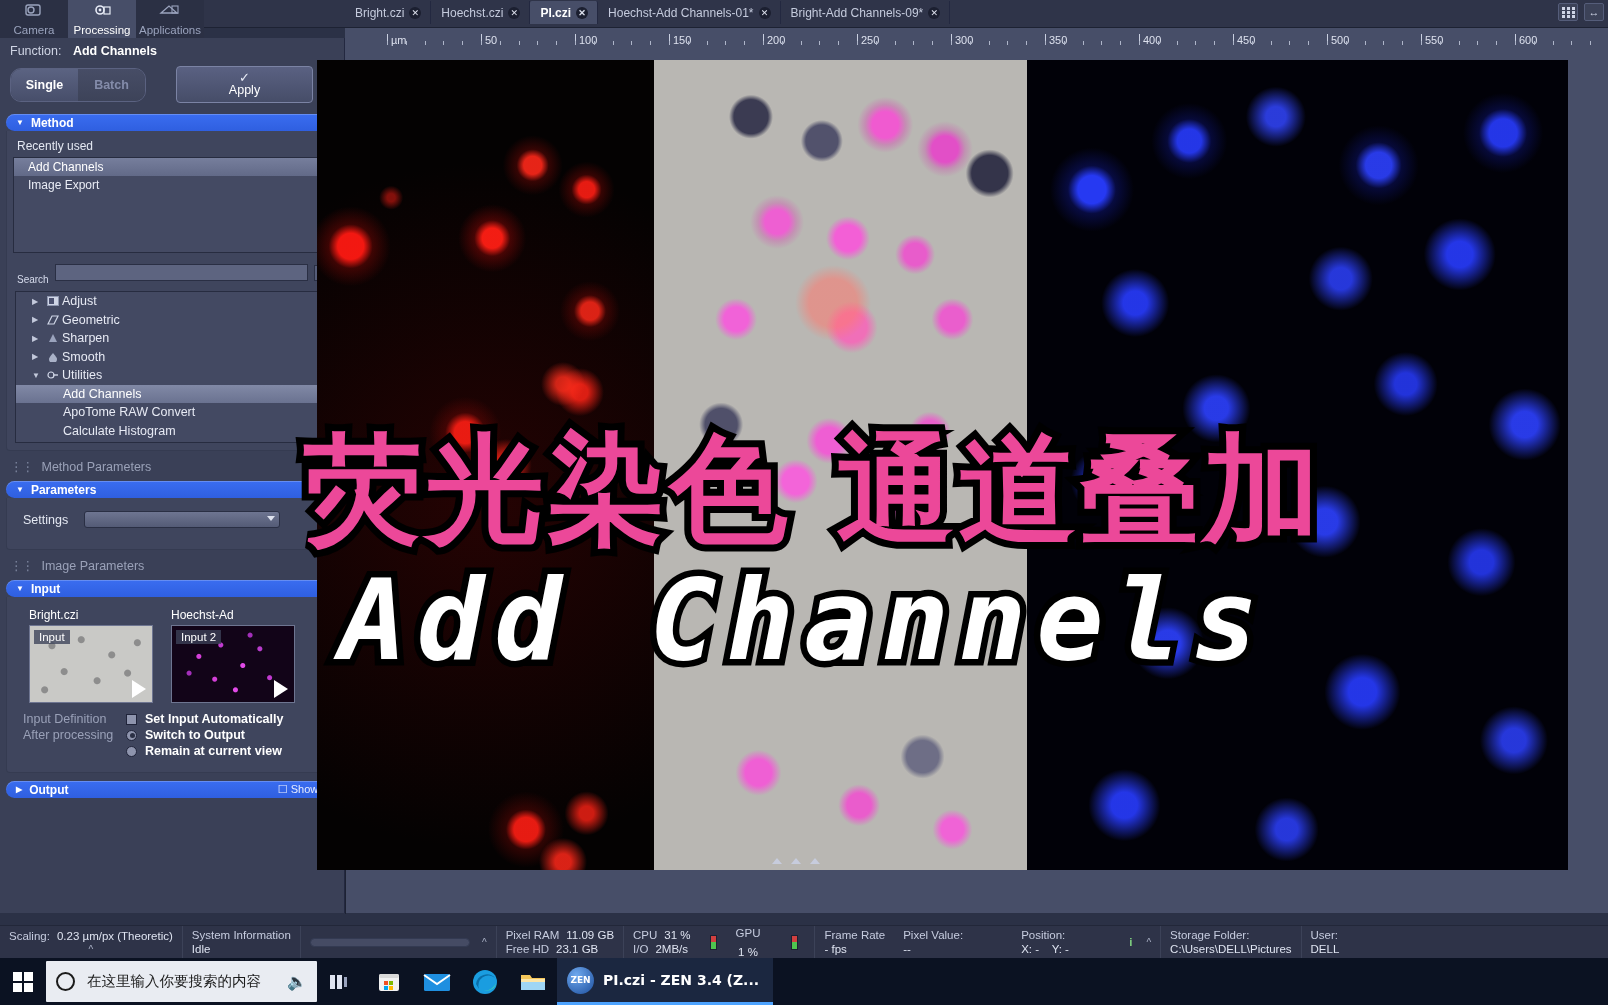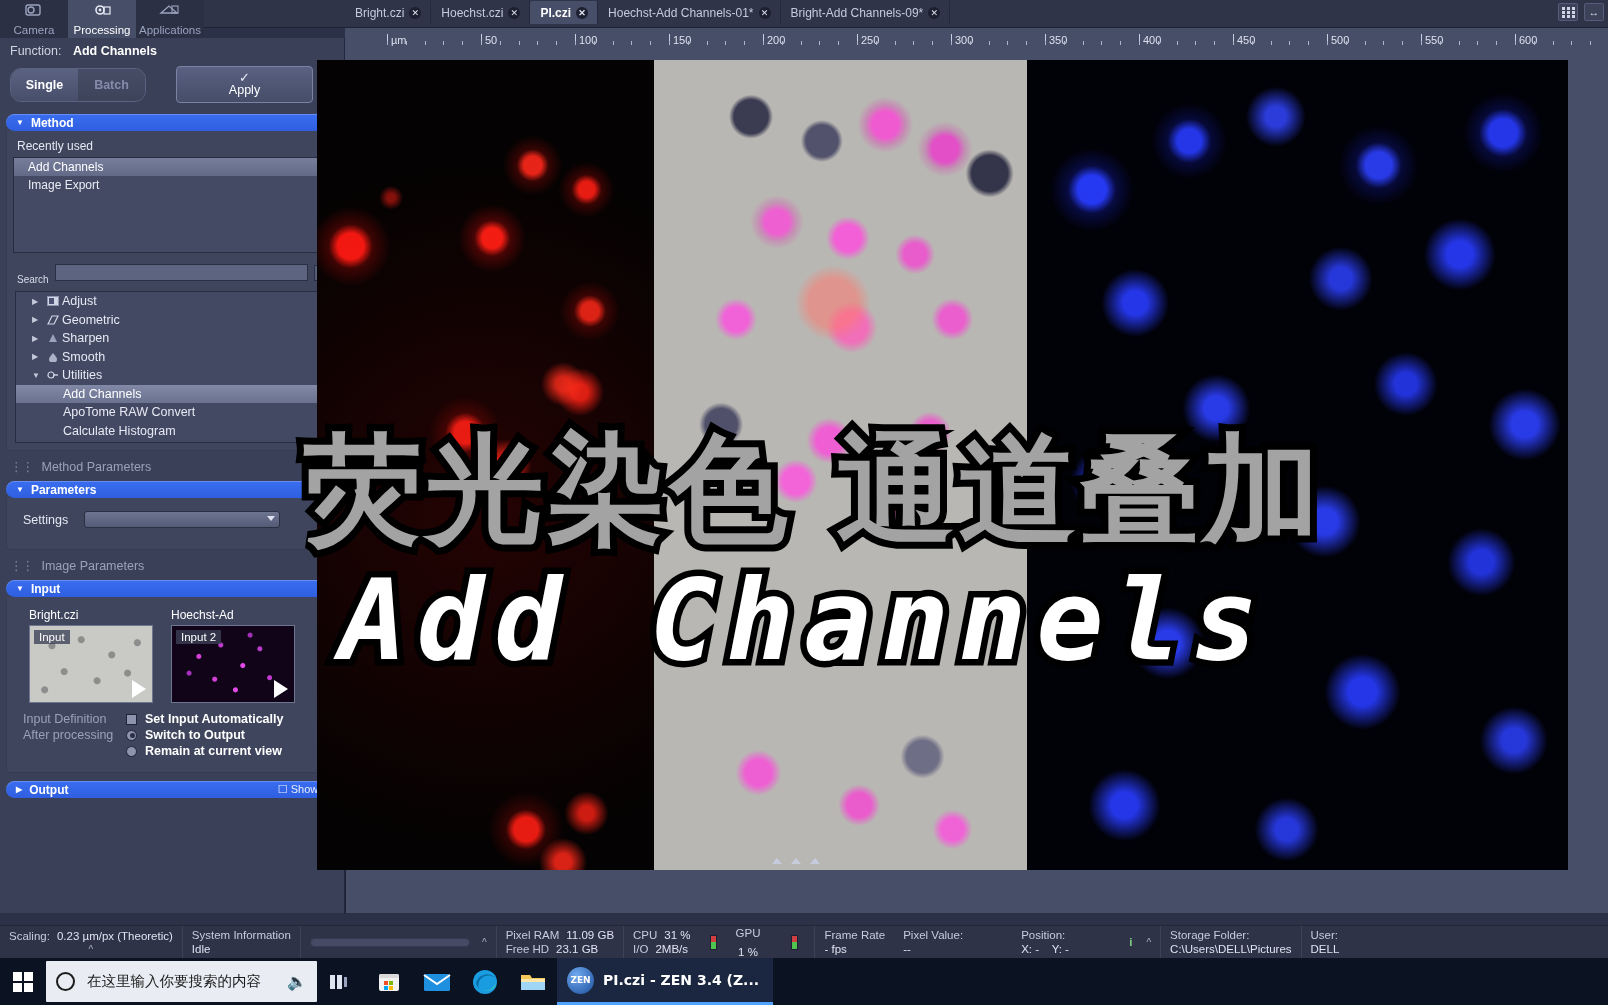--- a/index.html
+++ b/index.html
@@ -222,21 +222,21 @@
      #010108; }
   .handles{ position:absolute; left:455px; bottom:6px; display:flex; gap:9px;}
   .handles i{ width:0;height:0;border-left:5px solid transparent;border-right:5px solid transparent;
               border-bottom:6px solid #c7ccdd; display:block;}
   .vsplit{ position:absolute; left:345px; top:870px; width:1px; height:44px; background:#1d2233;}
 
   
   #capwrap{ position:absolute; left:0; top:430px; width:1608px; text-align:center; pointer-events:none;}
   .cap-cn{
     font-family:"DejaVu Sans", sans-serif; font-weight:bold; font-size:118px; line-height:1.0;
-    color:#a3a3a3; letter-spacing:4px;
+    color:#ec4899; letter-spacing:4px;
     -webkit-text-stroke:14px #000; paint-order:stroke fill;margin-left:20px;
   }
   .cap-en{
     margin-top:16px;
     font-family:"DejaVu Sans Mono", monospace; font-weight:bold; font-style:italic;
     font-size:112px; line-height:1.0; color:#fff; letter-spacing:10px;
     -webkit-text-stroke:13px #000; paint-order:stroke fill;
   }
 
   

